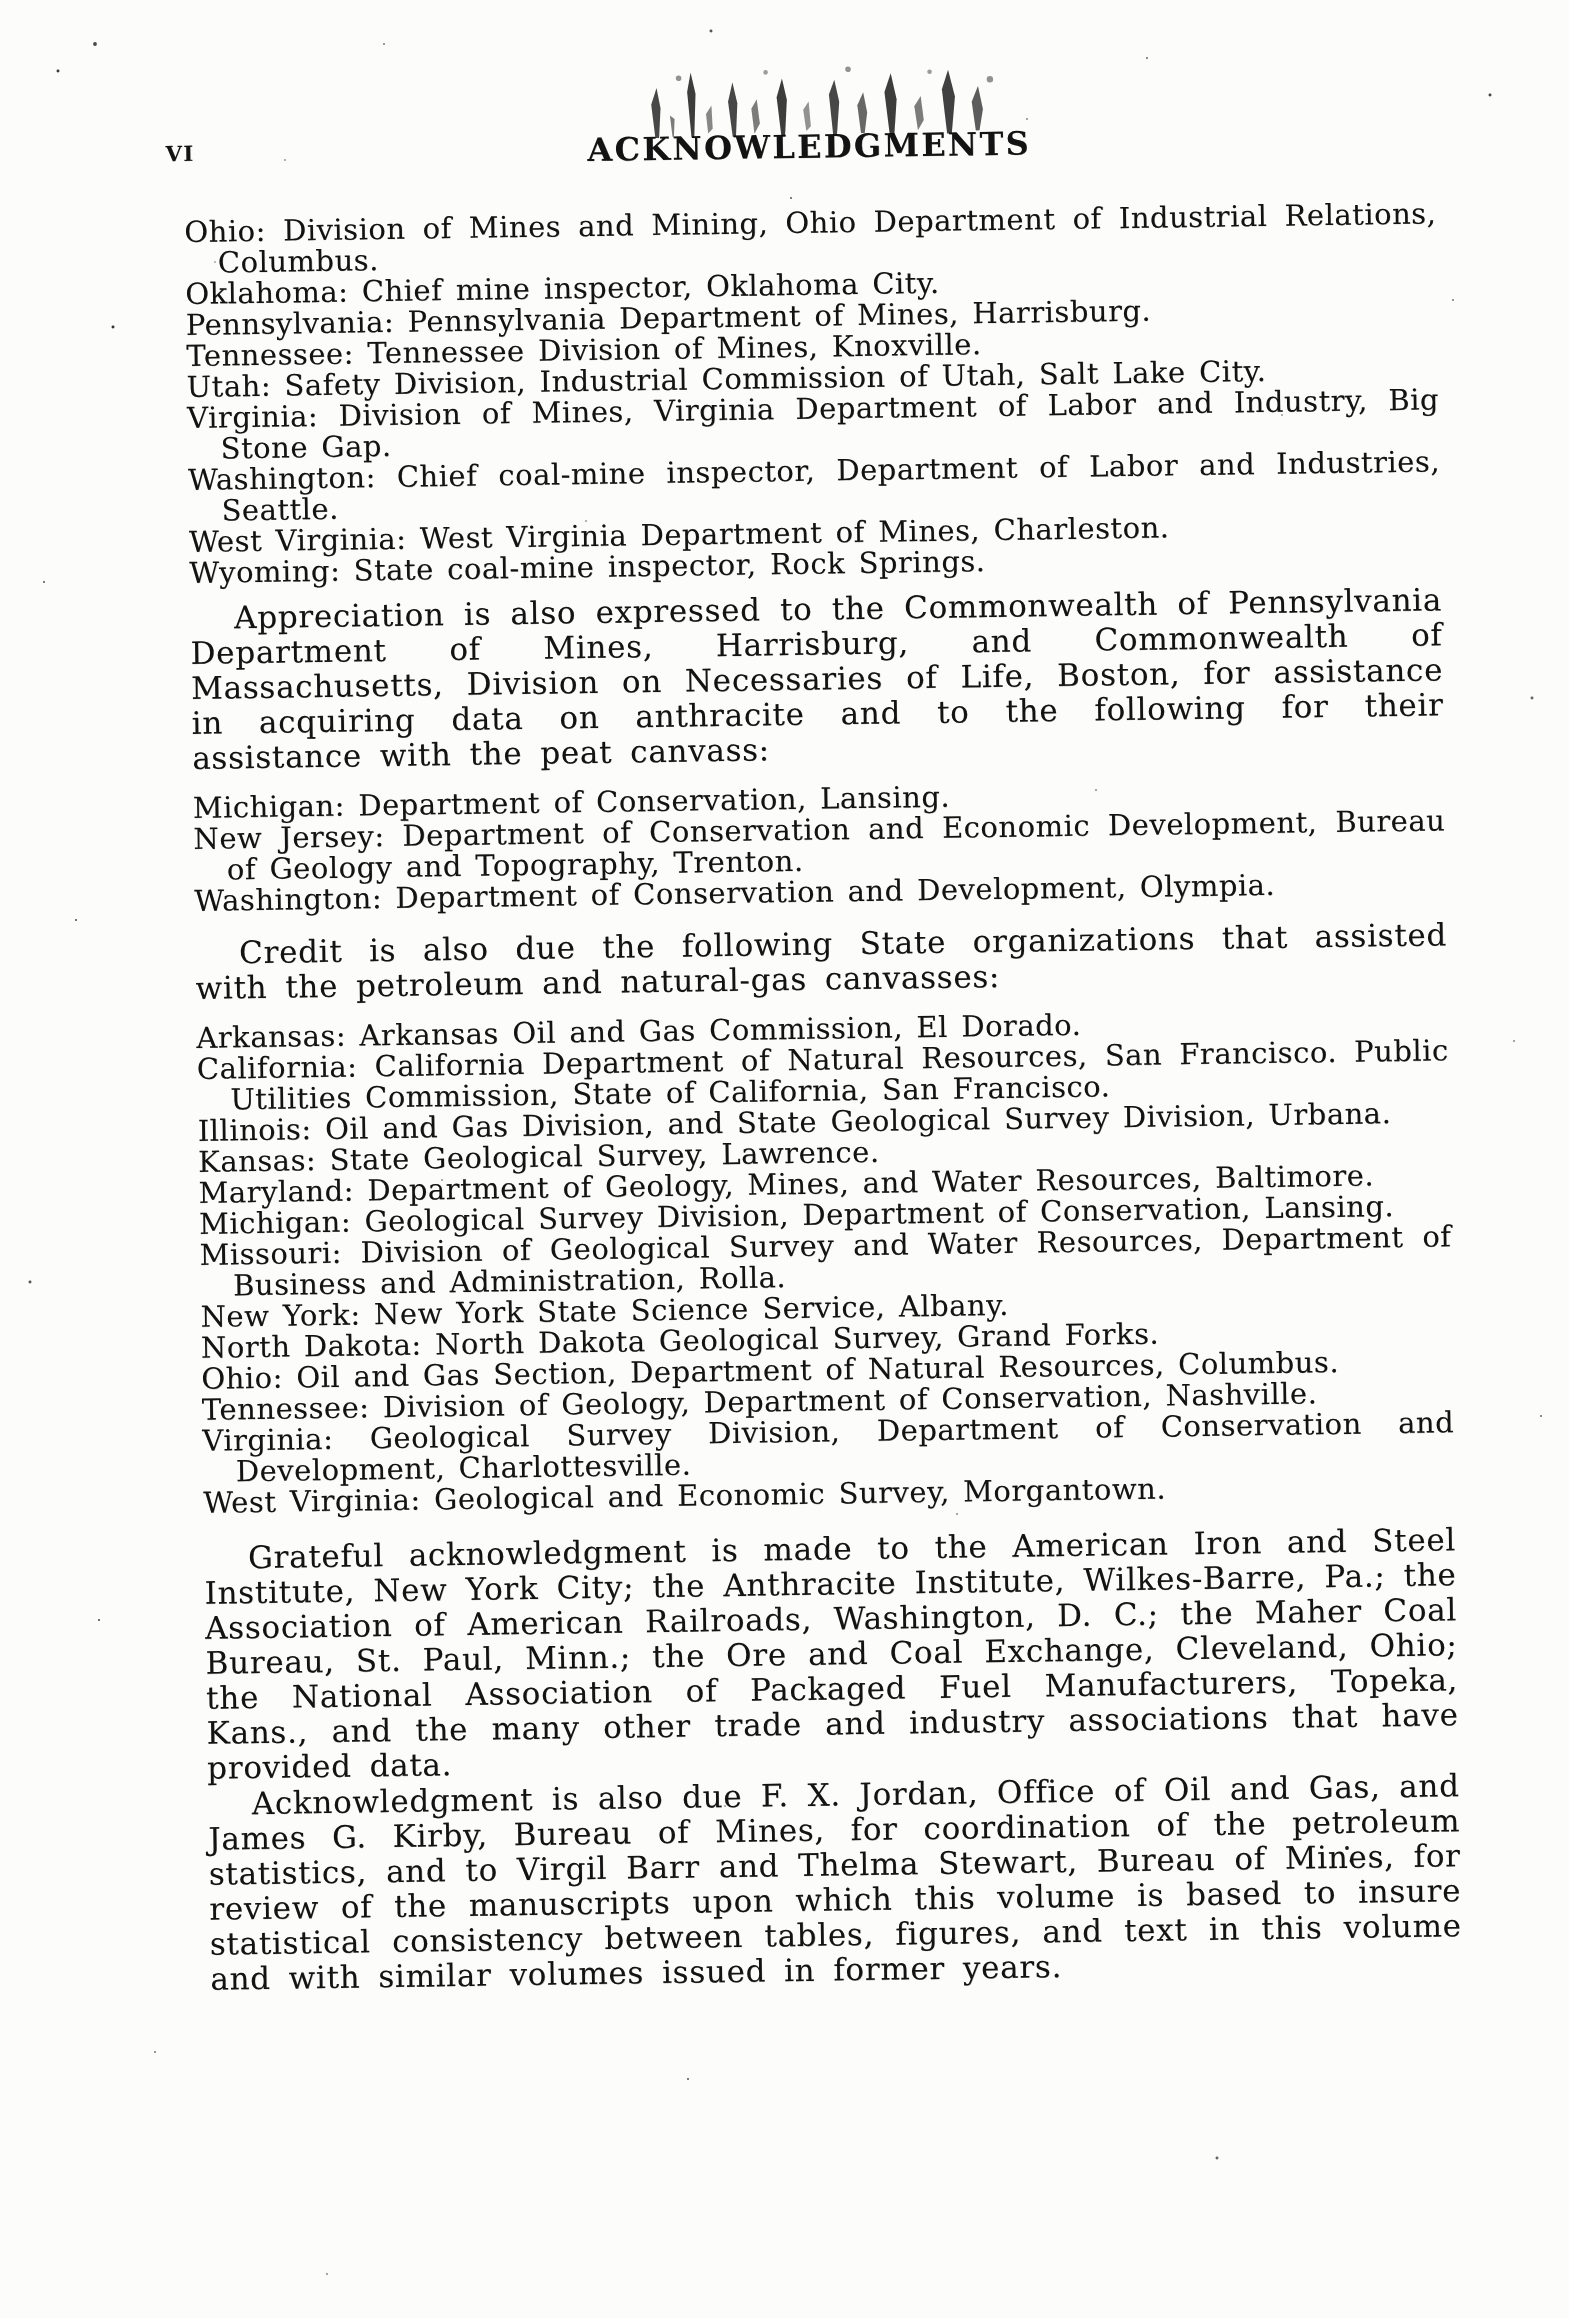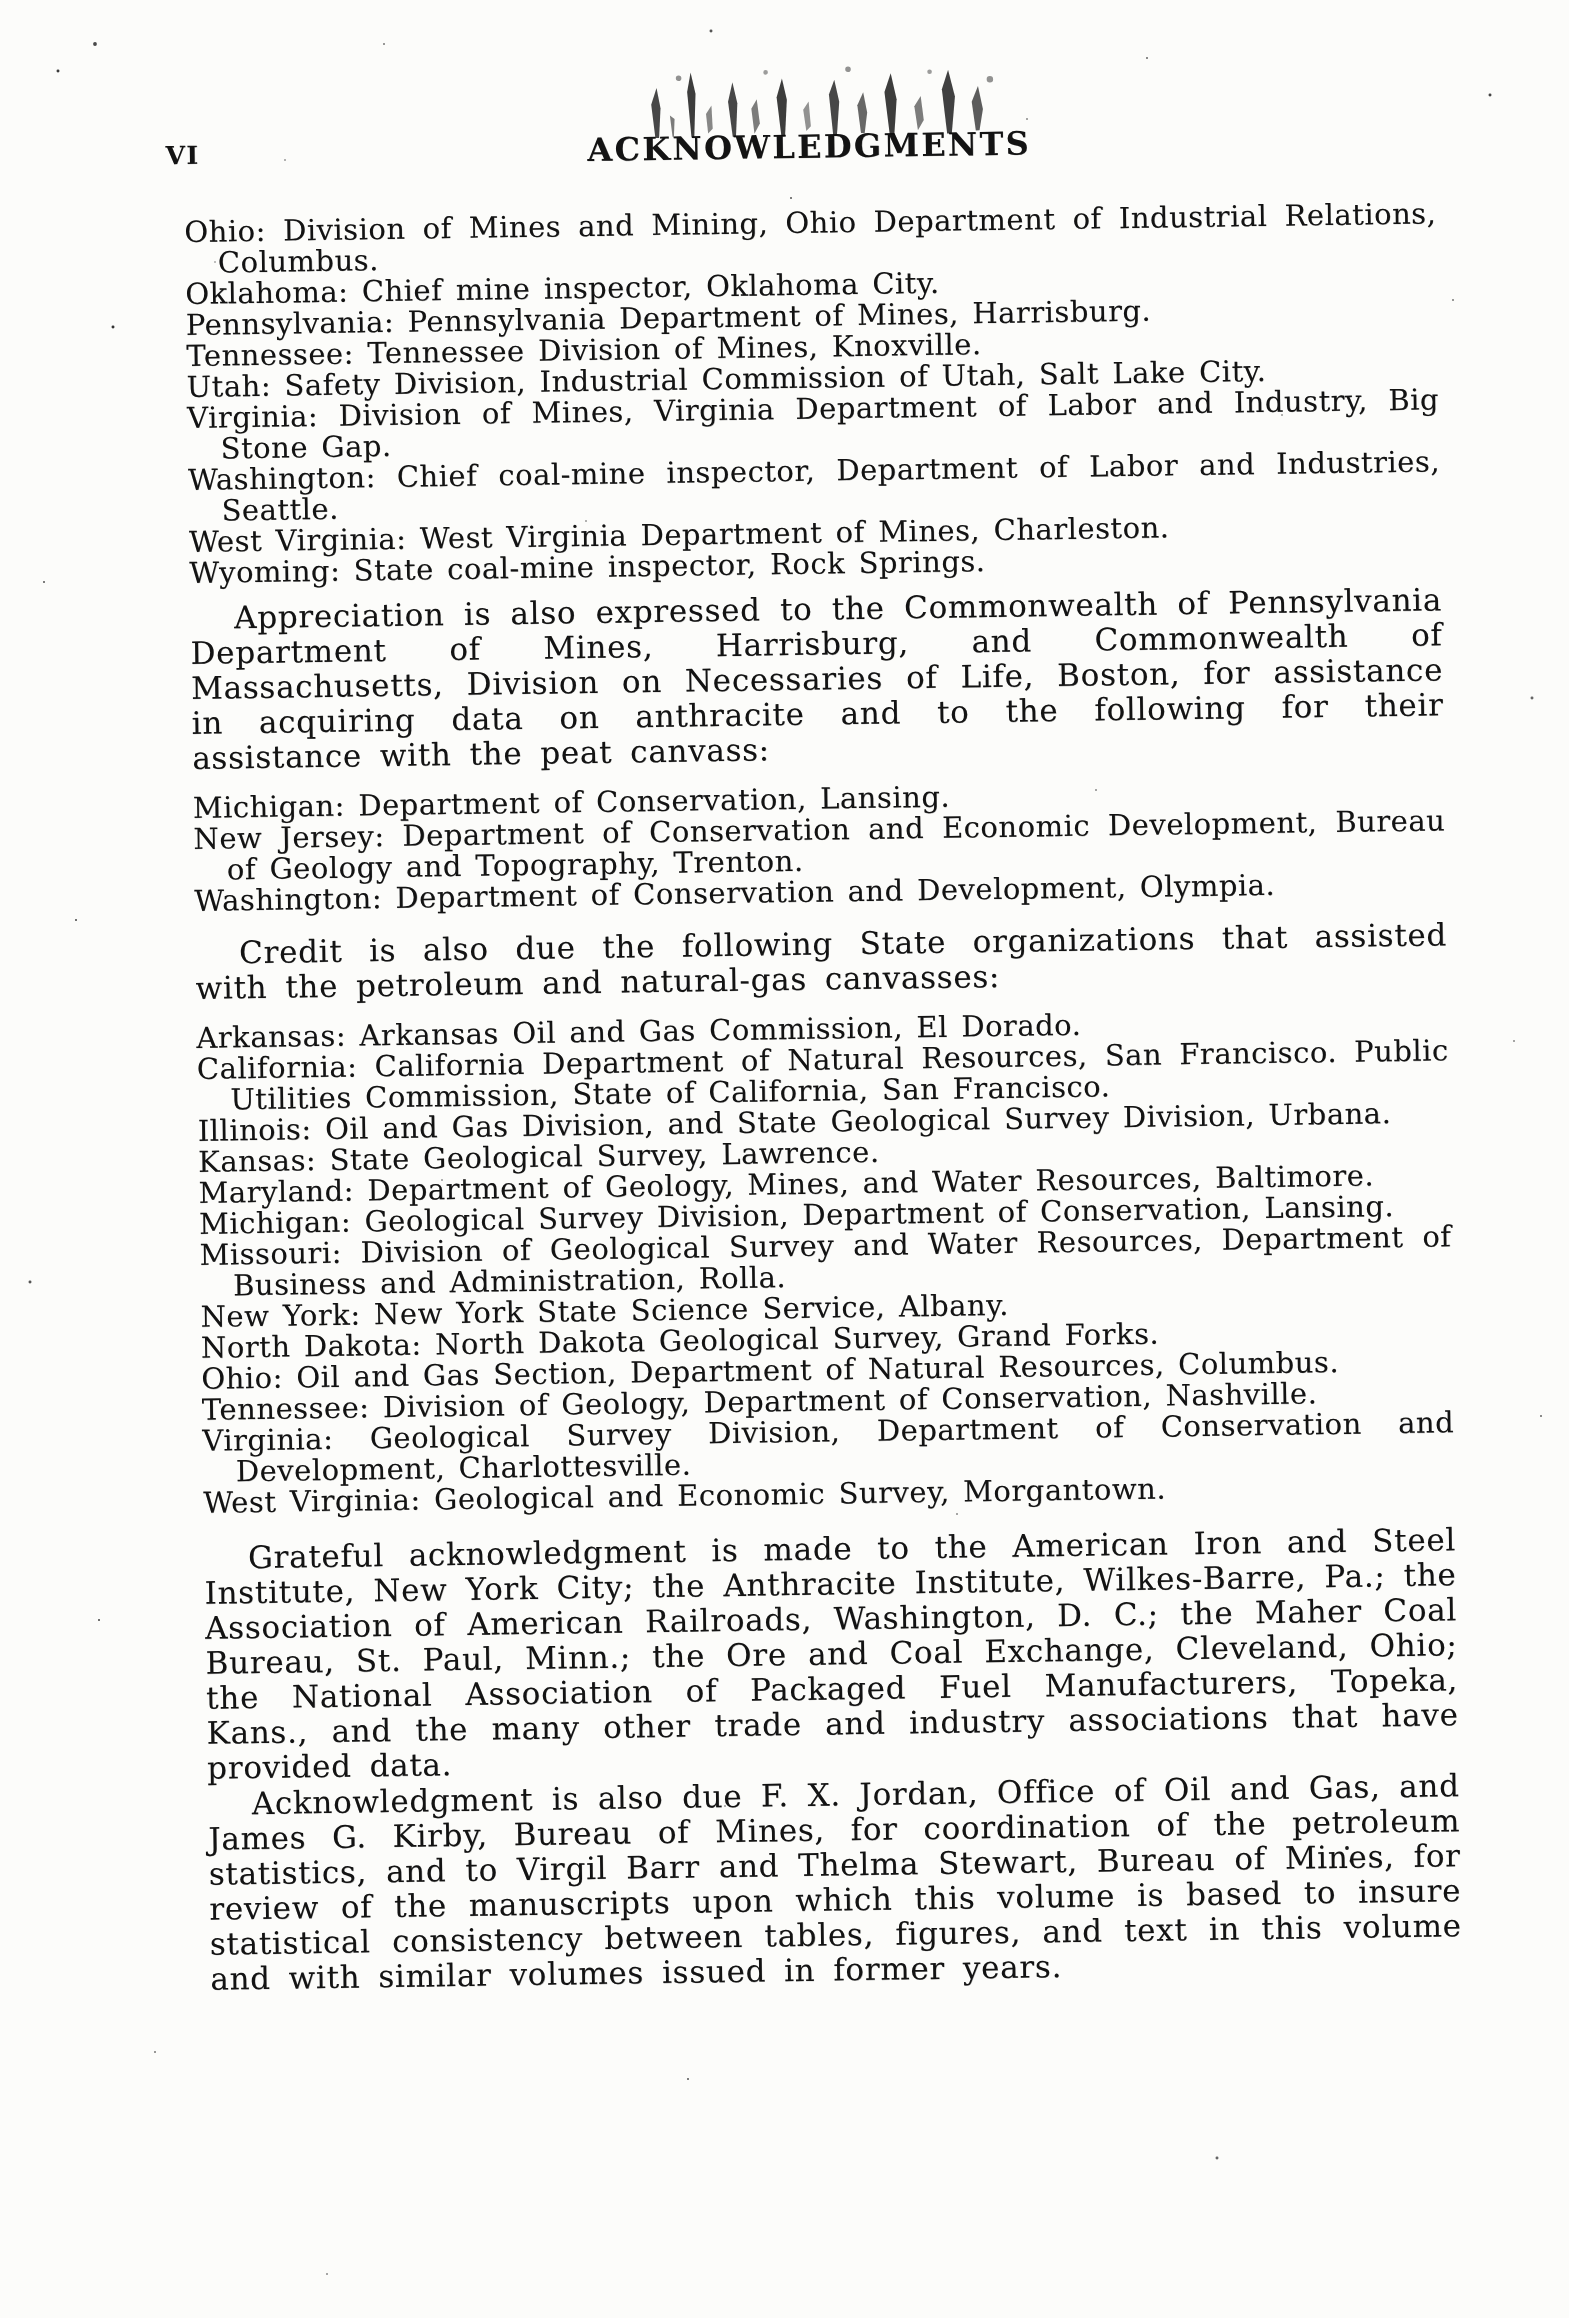--- a/index.html
+++ b/index.html
@@ -17,21 +17,21 @@
     left:183px;
     top:137px;
     width:1252px;
     transform:rotate(-0.85deg);
     transform-origin:0 0;
     text-shadow:0.3px 0.3px 0 rgba(25,25,25,0.35);
   }
   .header{position:relative;height:39px;}
   .page-number{
     position:absolute;left:-17.6px;top:3.7px;
-    font-size:25px;font-weight:bold;letter-spacing:1.4px;
+    font-size:21px;font-weight:bold;letter-spacing:1.4px;
   }
   .page-title{
     margin:0;text-align:center;
     font-size:32px;font-weight:bold;letter-spacing:2.3px;
     white-space:nowrap;
   }
   
   .smudge{
     position:absolute;left:464px;top:-70px;width:352px;height:79px;
     pointer-events:none;opacity:0.88;

